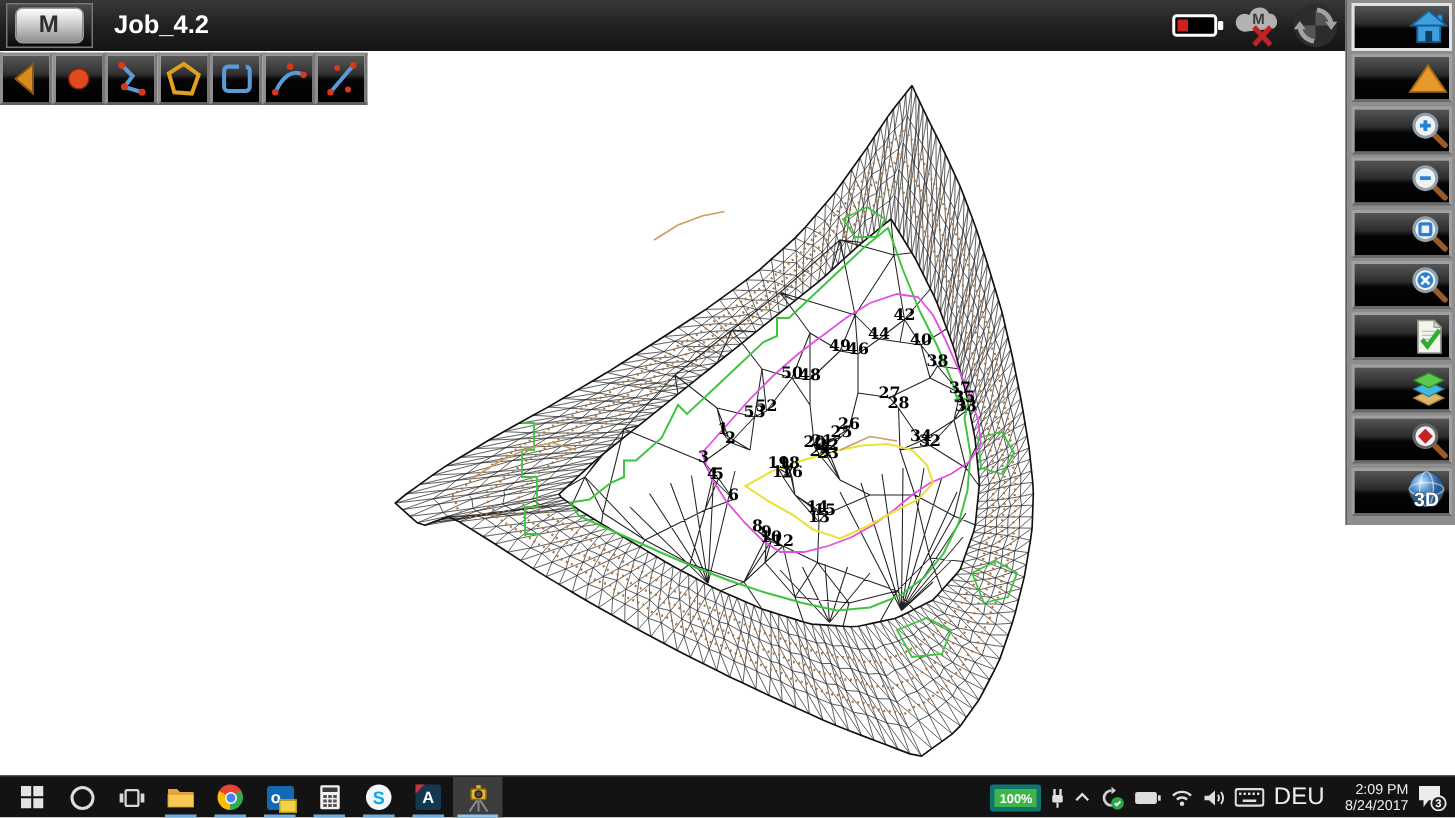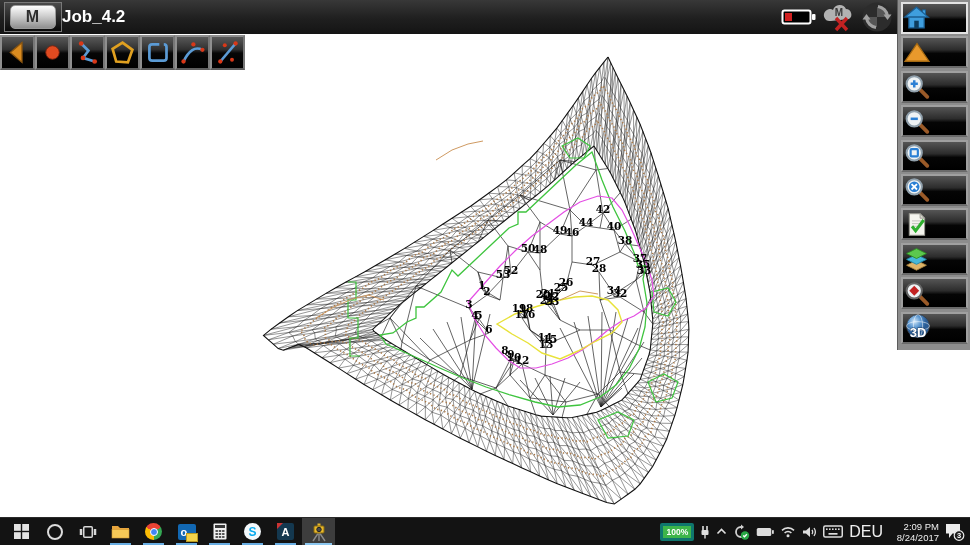--- a/index.html
+++ b/index.html
@@ -6,33 +6,33 @@
   body{width:970px;height:545px;position:relative;overflow:hidden;background:#fff;
        font-family:"Liberation Sans",sans-serif;}
   
   .titlebar{position:absolute;left:0;top:0;width:897px;height:34px;z-index:6;
     background:linear-gradient(#383838,#1f1f1f 55%,#141414);display:flex;align-items:center;}
   .mbtn{width:56px;height:28px;margin-left:4px;border:1px solid #787878;
     background:linear-gradient(#4a4a4a,#090909);display:flex;align-items:center;justify-content:center;}
   .mplate{width:44px;height:22px;border-radius:5px;border:1px solid #9a9a9a;
     background:linear-gradient(#fdfdfd,#cfcfcf 45%,#8f8f8f);display:flex;align-items:center;justify-content:center;
     font-weight:800;font-size:16px;color:#2e2e2e;letter-spacing:1px;}
-  .apptitle{color:#fff;font-weight:bold;font-size:17px;}
+  .apptitle{color:#fff;font-weight:bold;font-size:17px;margin-left:14px;}
   .tb-status{position:absolute;right:4px;top:0;height:34px;display:flex;align-items:center;gap:5px;}
   
   .toolbar{position:absolute;left:0;top:35px;display:flex;z-index:5;}
   .tb-btn{width:31px;height:31px;border:2px solid #8f8f8f;border-bottom-color:#5f5f5f;border-right-color:#777;
     background:linear-gradient(180deg,#585858 0,#303030 40%,#060606 52%,#000 100%);
     display:flex;align-items:center;justify-content:center;margin-right:0px;}
   
   .sidebar{position:absolute;right:0;top:0;width:73px;height:350px;background:#8d8d8d;
     border-left:1px solid #5c5c5c;z-index:7;padding-top:2px;box-sizing:border-box;}
   .sb-btn{width:67px;height:32px;margin:0 auto 2.4px auto;border:2px solid #a0a0a0;border-bottom-color:#6a6a6a;
     background:linear-gradient(180deg,#555 0,#2c2c2c 42%,#050505 55%,#000 100%);
-    display:flex;align-items:center;justify-content:flex-start;box-sizing:border-box;}
+    display:flex;align-items:center;justify-content:flex-end;box-sizing:border-box;}
   .sb-btn.active{border-color:#e3e3e3;}
   
   .canvas{position:absolute;left:0;top:34px;width:970px;height:483px;background:#fff;z-index:1;}
   #mesh text{font:700 10.5px "DejaVu Serif",serif;fill:#000;text-anchor:middle;}
   
   .taskbar{position:absolute;left:0;top:517px;width:970px;height:28px;background:#131313;z-index:10;
     display:flex;align-items:center;border-top:1px solid #2a2a2a;box-sizing:border-box;}
   .tb-apps{display:flex;height:100%;align-items:center;padding-left:5px;}
   .slot{width:33px;height:100%;display:flex;align-items:center;justify-content:center;position:relative;}
   .slot.active{background:#3d3d3d;}

